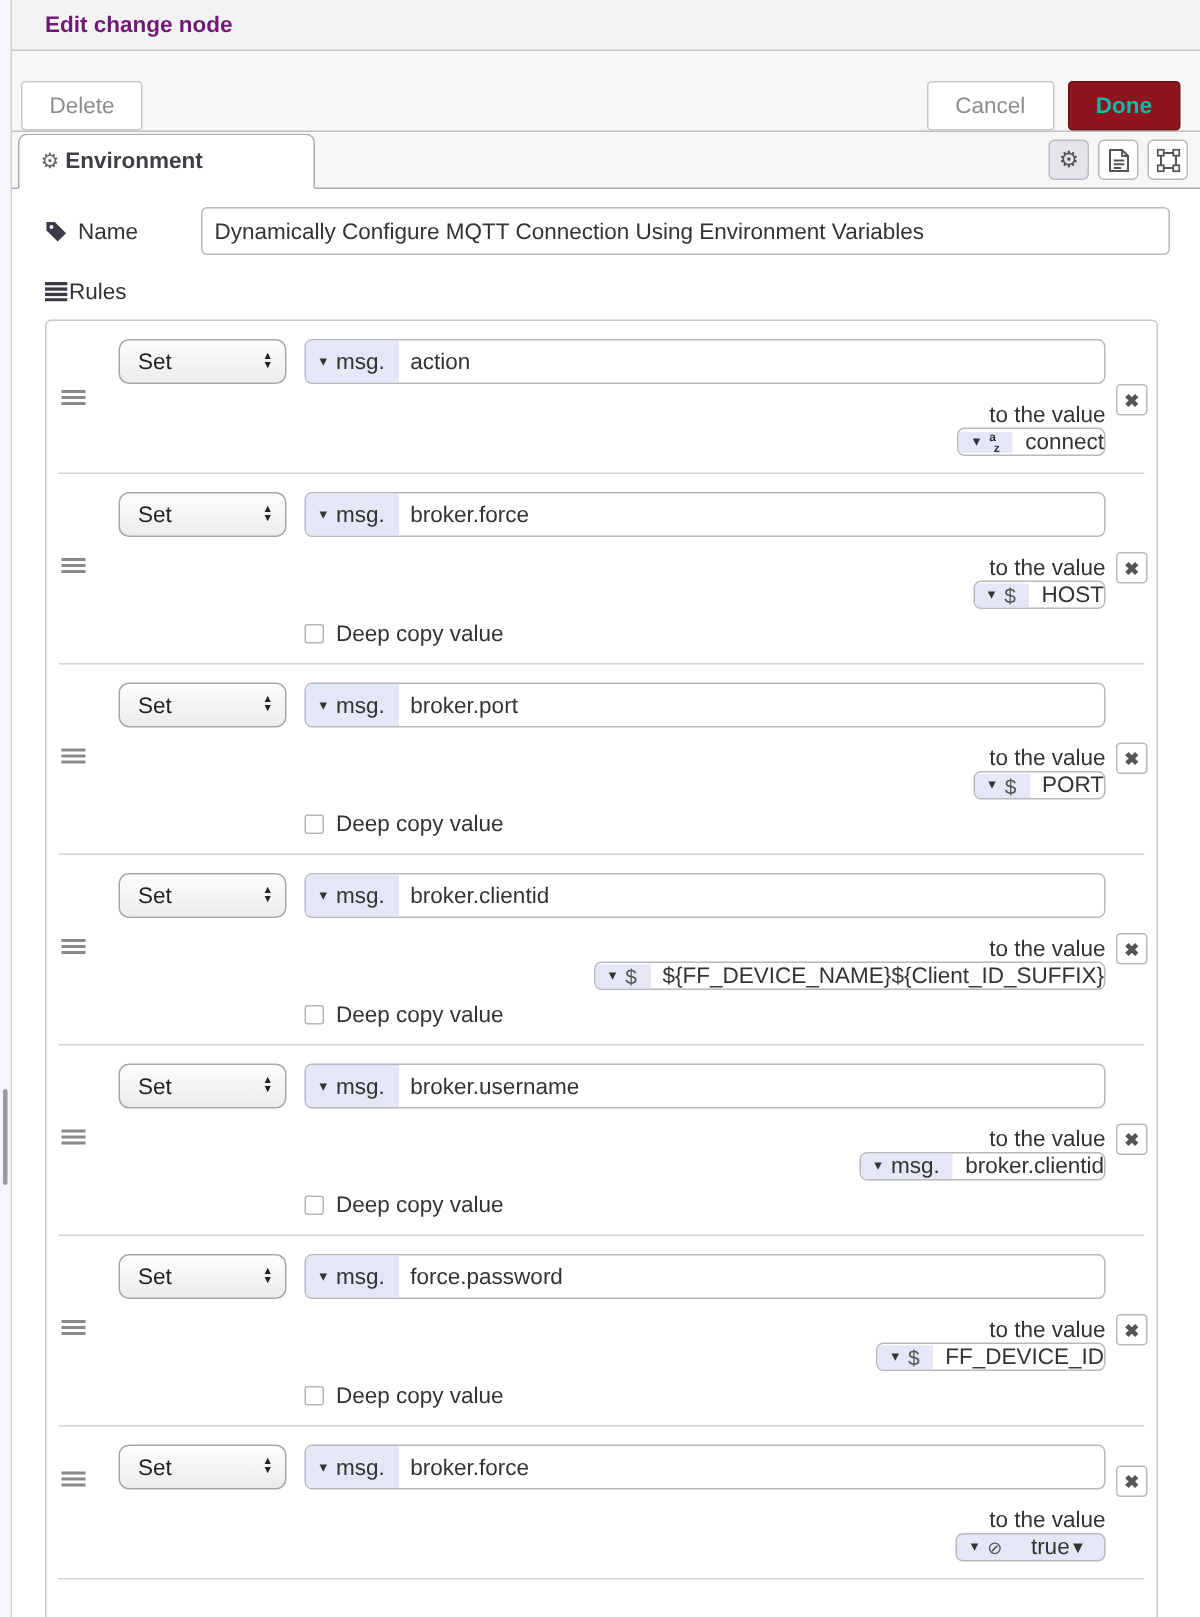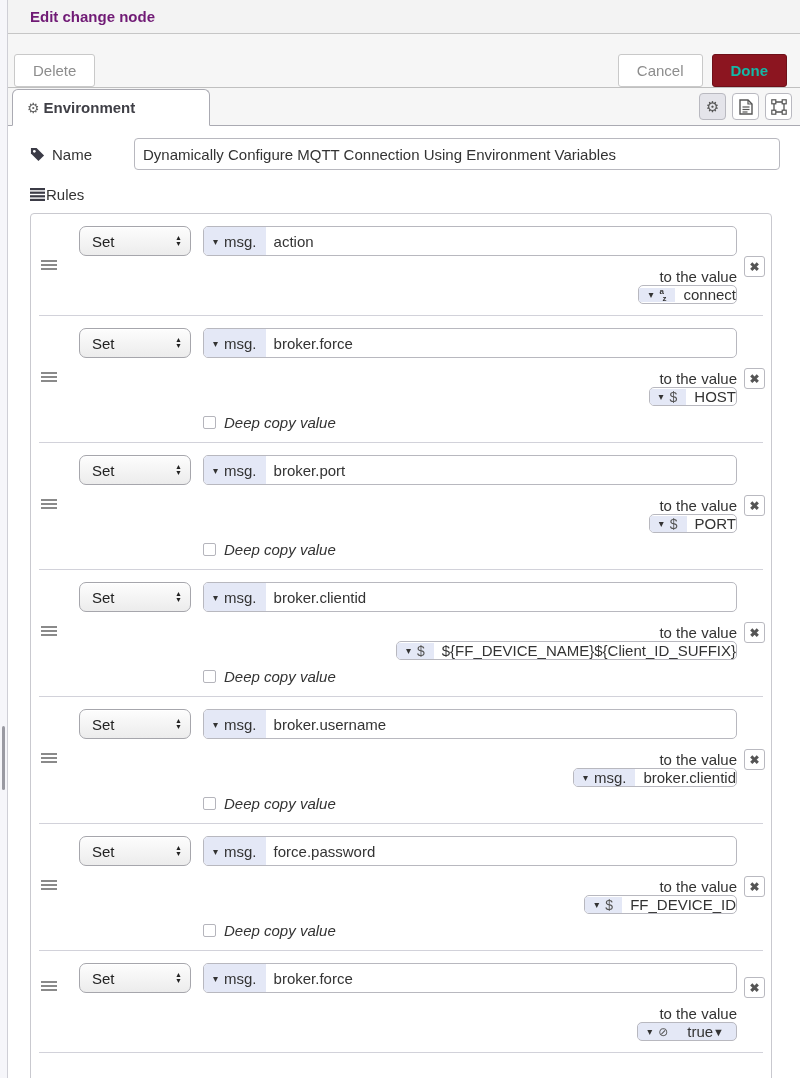--- a/index.html
+++ b/index.html
@@ -93,21 +93,21 @@
   .x-btn { position:absolute; right:6px; top:52px; width:21px; height:21px;
     border:1px solid #b9b9c0; border-radius:3px; background:#fff; color:#555;
     font-size:12px; font-weight:bold; display:flex; align-items:center;
     justify-content:center; cursor:pointer; padding:0; }
   .rule.x-mid .x-btn { top:42px; }
   .rule.x-high .x-btn { top:26px; }
   .rule.x-mid .drag-handle { top:44px; }
   .rule.x-def .drag-handle { top:54px; }
   .rule.x-high .drag-handle { top:28px; }
 
-  .deep-row { margin-top:8px; margin-left:124px; display:flex; align-items:center;font-style:italic; }
+  .deep-row { margin-top:8px; margin-left:124px; display:flex; align-items:center; }
   .deep-check { width:13px; height:13px; border:1px solid #b5b5bc; border-radius:2px;
     background:#fff; cursor:pointer; }
   .deep-label { font-size:15px; color:#333; margin-left:8px; }
 </style>
 </head>
 <body>
 
 <div class="tray-strip">
   <div class="tray-grip"></div>
 </div>

